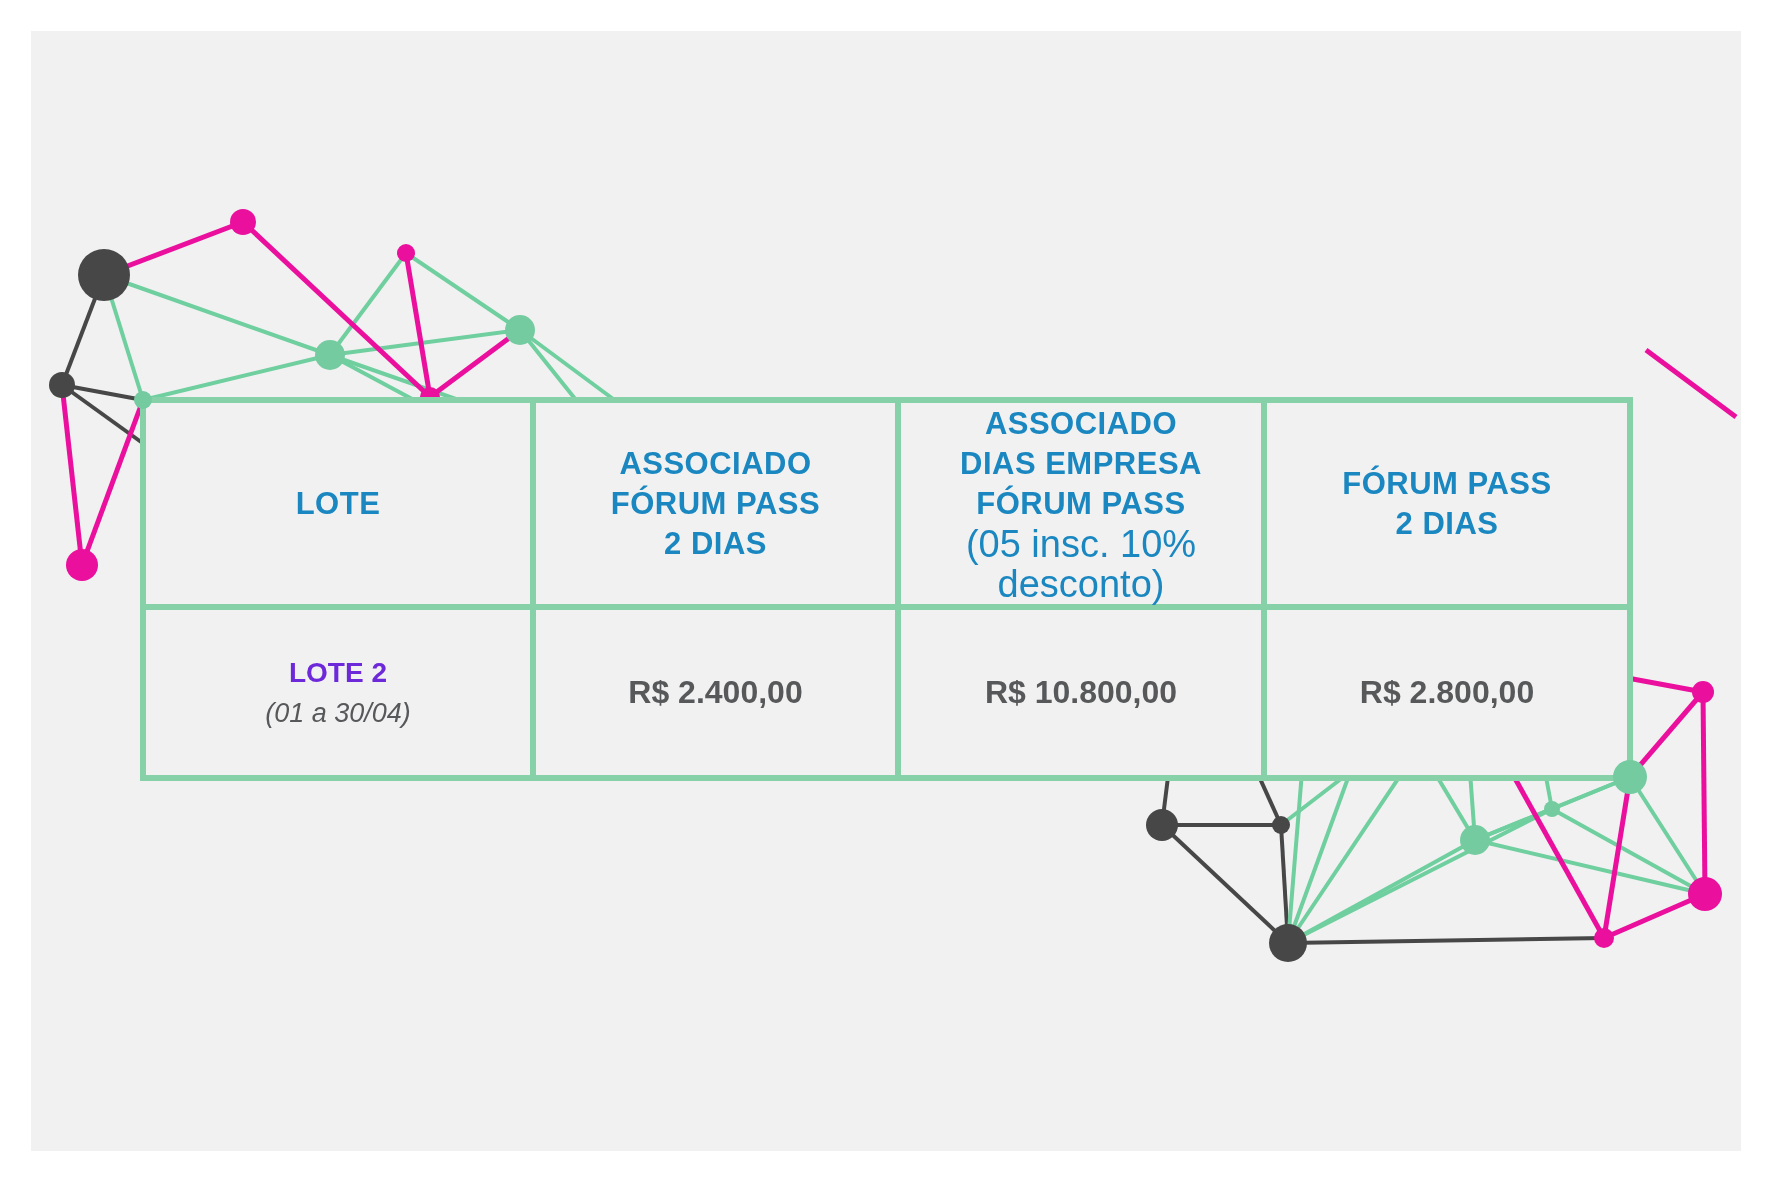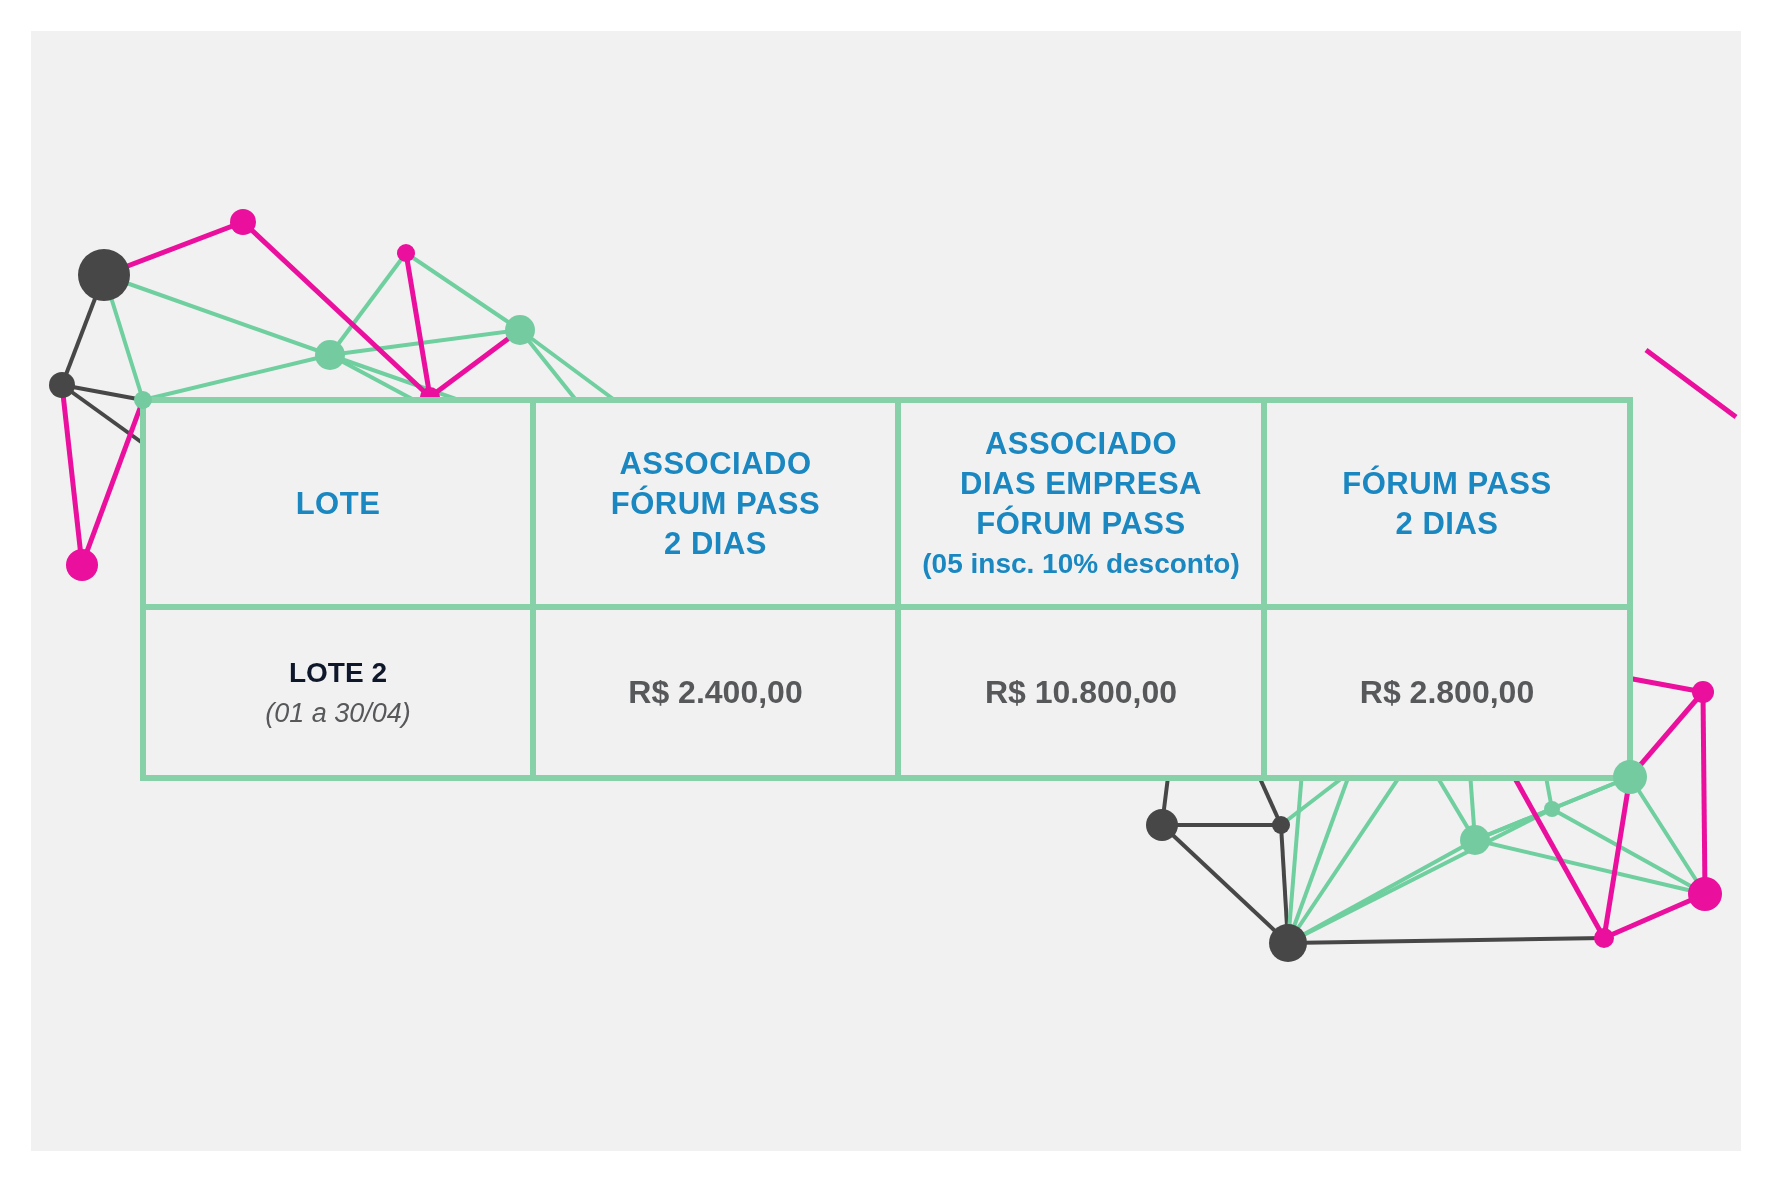--- a/index.html
+++ b/index.html
@@ -10,22 +10,22 @@
   svg.overlay{position:absolute;left:0;top:0;width:1772px;height:1182px;z-index:3;pointer-events:none;}
   .price-table{
     position:absolute;left:140px;top:397px;width:1493px;height:384px;
     background:#87d1a8;display:grid;
     grid-template-columns:384px 359px 360px 360px;
     grid-template-rows:201px 165px;
     gap:6px;padding:6px;box-sizing:border-box;z-index:2;
   }
   .cell{background:#f1f1f2;display:flex;flex-direction:column;align-items:center;justify-content:center;text-align:center;}
   .hdr{color:#1a87c0;font-weight:bold;font-size:31px;line-height:40px;letter-spacing:0.5px;}
-  .hdr .note{font-weight:bold;font-size:28px;letter-spacing:0px;}
-  .lote-name{color:#0f172a;font-weight:bold;font-size:28px;line-height:40px;}
+  .hdr .note{font-weight:normal;font-size:38px;letter-spacing:0px;}
+  .lote-name{color:#6d28d9;font-weight:bold;font-size:28px;line-height:40px;}
   .lote-period{color:#57585a;font-size:27px;line-height:40px;font-style:italic;}
   .price{color:#57585a;font-weight:bold;font-size:32px;}
 </style>
 </head>
 <body>
 
 <div class="stage">
   <div class="canvas"></div>
 
   <svg class="decor" viewBox="0 0 1772 1182" aria-hidden="true">

